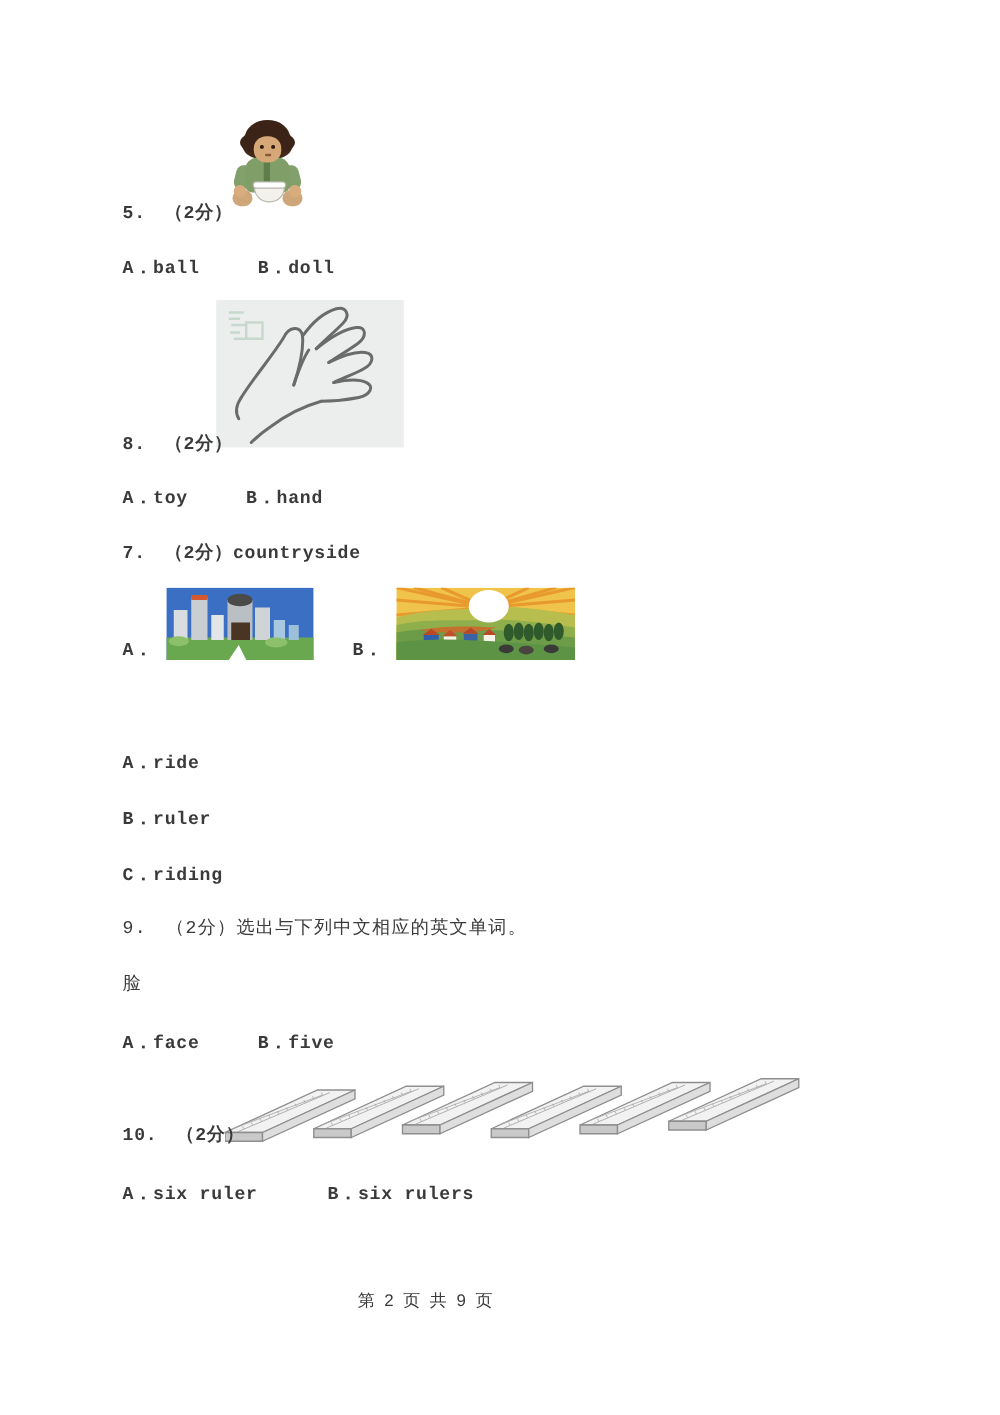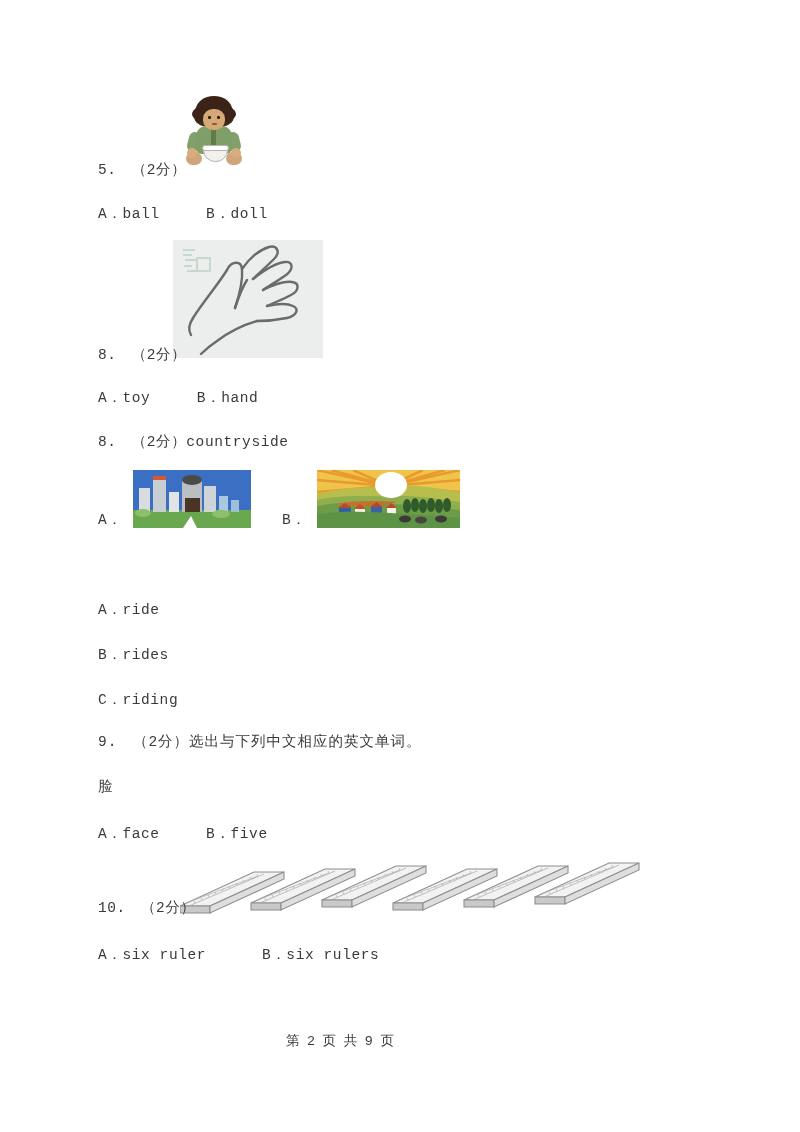--- a/index.html
+++ b/index.html
@@ -20,20 +20,21 @@
     left: 0; top: 0;
     width: 800px; height: 1132px;
   }
   .qtext {
     position: absolute;
     font-family: "Liberation Mono", "DejaVu Sans Mono", monospace;
     font-size: 14.5px;
     color: #3a3a3a;
     white-space: pre;
     letter-spacing: 0.6px;
+    font-weight: bold;
   }
   .qnum { left: 98px; }
   .opts { left: 98px; }
   .stem-cn {
     position: absolute;
     font-family: Liberation Mono, monospace;
     font-size: 14.5px;
     color: #3a3a3a;
     white-space: pre;
     letter-spacing: 1px;
@@ -201,21 +202,21 @@
         <path d="M84 81 C 70 85, 56 92, 44 101 C 38 105, 32 110, 28 114"></path>
         <path d="M20 78 C 16 84, 15 90, 18 95"></path>
       </g>
     </svg>
   </div>
 
   <div class="qtext qnum" style="top:345px;">8.　（2分）</div>
 
   <div class="qtext opts" style="top:388px;text-align:right;">A．toy     B．hand</div>
 
-  <div class="qtext qnum" style="top:432px;">8.　（2分）countryside</div>
+  <div class="qtext qnum" style="top:432px;">7.　（2分）countryside</div>
 
   <div class="qtext" style="left:98px; top:510px;">A．</div>
 
   <div class="citypic">
     <svg viewBox="0 0 118 58" width="118" height="58">
       <rect x="0" y="0" width="118" height="58" fill="#3b6fc4"></rect>
       <rect x="0" y="40" width="118" height="18" fill="#6aa84f"></rect>
       <rect x="6" y="18" width="11" height="24" fill="#d9dde0"></rect>
       <rect x="20" y="8" width="13" height="34" fill="#c9ced2"></rect>
       <rect x="20" y="6" width="13" height="4" fill="#d4592f"></rect>
@@ -273,21 +274,21 @@
       <path d="M0 44 C 30 40, 60 42, 90 44 C 112 45, 128 47, 143 48 L143 58 L0 58 Z" fill="#5d9344"></path>
       <ellipse cx="88" cy="49" rx="6" ry="3.5" fill="#3a3a38"></ellipse>
       <ellipse cx="104" cy="50" rx="6" ry="3.5" fill="#4a4440"></ellipse>
       <ellipse cx="124" cy="49" rx="6" ry="3.5" fill="#3a3a38"></ellipse>
     </svg>
   </div>
 
 
   <div class="qtext opts" style="top:600px;">A．ride</div>
 
-  <div class="qtext opts" style="top:645px;">B．rides</div>
+  <div class="qtext opts" style="top:645px;">B．ruler</div>
 
   <div class="qtext opts" style="top:690px;">C．riding</div>
 
   <div class="stem-cn" style="left:98px; top:732px;">9.　（2分）选出与下列中文相应的英文单词。</div>
 
   <div class="stem-cn" style="left:98px; top:777px;">脸</div>
 
   <div class="qtext opts" style="top:824px;">A．face     B．five</div>
 
   <div class="rulers">

